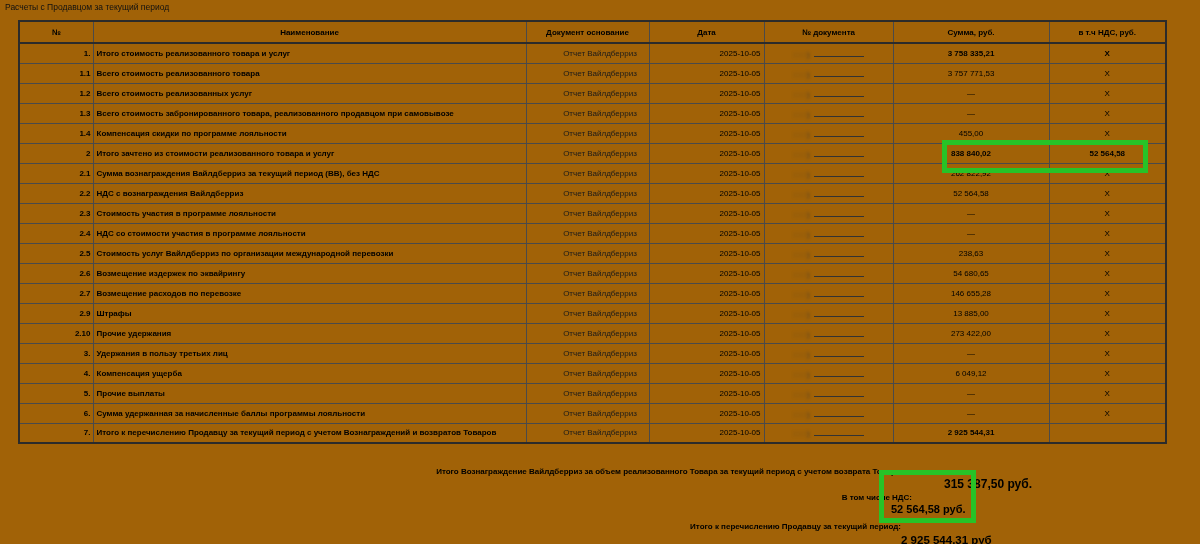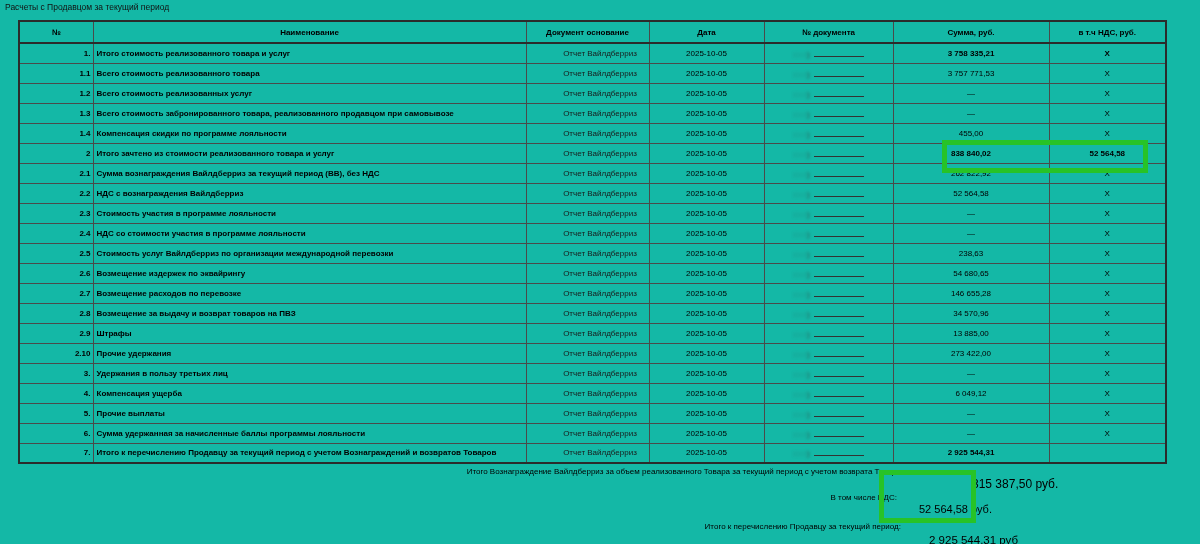--- a/index.html
+++ b/index.html
@@ -1,18 +1,18 @@
 <!DOCTYPE html>
 <html><head>
 <meta charset="utf-8">
 <style>
   * { margin:0; padding:0; box-sizing:border-box; }
   body { background:#ffffff; }
   .page {
-    position:relative; width:1200px; height:544px; background:#14b8a6;
+    position:relative; width:1200px; height:544px; background:#a16207;
     overflow:hidden; font-family:"Liberation Sans", sans-serif; color:#000;
   }
   .doc-title { position:absolute; left:5px; top:2px; font-size:8.5px; color:#111; }
 
   table.settlements {
     position:absolute; left:18px; top:20px; width:1147px;
     border-collapse:collapse; table-layout:fixed;
     border:2px solid #2b2b2b;
   }
   .settlements th, .settlements td {
@@ -21,41 +21,41 @@
   }
   .settlements thead th {
     height:22px; font-size:8px; font-weight:bold; text-align:center;
     border-bottom:2px solid #2b2b2b;
   }
   .settlements tbody td { height:20px; font-size:8px; }
   .settlements tbody tr:last-child td { border-bottom:2px solid #2b2b2b; }
   td.c-no   { text-align:right; font-weight:bold; padding-right:2px; }
   td.c-name { text-align:left;  font-weight:bold; }
   td.c-doc  { text-align:center; font-size:6.5px; color:#1a1a1a;padding-left:28px; }
-  td.c-date { text-align:center; font-size:7.5px; }
+  td.c-date { text-align:right; font-size:7.5px; }
   td.c-docno{ text-align:center; }
   td.c-sum, td.c-vat { text-align:center; font-size:7.5px; }
   td.b { font-weight:bold;margin-left:27px; }
 
   .redact { display:inline-flex; align-items:flex-end; }
   .redact .blur {
     filter:blur(1.4px); font-size:7px; letter-spacing:1.5px; color:#333;
     transform:translateY(1px);
   }
   .redact .line { display:inline-block; width:50px; height:8px;
     border-bottom:1px solid #333; margin-left:3px; }
 
   .hl { position:absolute; border:5px solid #27c327; background:transparent; z-index:6; }
   .hl-row   { left:942px; top:140px; width:206px; height:33px; }
   .hl-total { left:879px; top:470px; width:97px;  height:53px; }
 
-  .tot { position:absolute; white-space:nowrap; font-weight:normal; z-index:2;margin-left:28px; }
+  .tot { position:absolute; white-space:nowrap; font-weight:bold; z-index:2; }
   .tot-line1 { right:297px; top:467px; font-size:8px; }
   .tot-val1  { left:944px;  top:477px; font-size:12px; }
-  .tot-line2 { right:303px; top:493px; font-size:8px; }
+  .tot-line2 { right:288px; top:493px; font-size:8px; }
   .tot-val2  { left:891px;  top:503px; font-size:11px; }
   .tot-line3 { right:299px; top:522px; font-size:8px; }
   .tot-val3  { left:901px;  top:534px; font-size:11.5px; }
 </style>
 </head>
 <body>
 
 <div class="page">
 
   <div class="doc-title">Расчеты с Продавцом за текущий период</div>
@@ -232,32 +232,20 @@
           <td class="c-doc">Отчет Вайлдберриз</td>
           <td class="c-date">2025-10-05</td>
           <td class="c-docno"><span class="redact">
               <span class="blur">::::)</span>
               <span class="line"></span>
             </span></td>
           <td class="c-sum">146 655,28</td>
           <td class="c-vat">X</td>
         </tr>
         <tr>
-          <td class="c-no">2.8</td>
-          <td class="c-name">Возмещение за выдачу и возврат товаров на ПВЗ</td>
-          <td class="c-doc">Отчет Вайлдберриз</td>
-          <td class="c-date">2025-10-05</td>
-          <td class="c-docno"><span class="redact">
-              <span class="blur">::::)</span>
-              <span class="line"></span>
-            </span></td>
-          <td class="c-sum">34 570,96</td>
-          <td class="c-vat">X</td>
-        </tr>
-        <tr>
           <td class="c-no">2.9</td>
           <td class="c-name">Штрафы</td>
           <td class="c-doc">Отчет Вайлдберриз</td>
           <td class="c-date">2025-10-05</td>
           <td class="c-docno"><span class="redact">
               <span class="blur">::::)</span>
               <span class="line"></span>
             </span></td>
           <td class="c-sum">13 885,00</td>
           <td class="c-vat">X</td>

